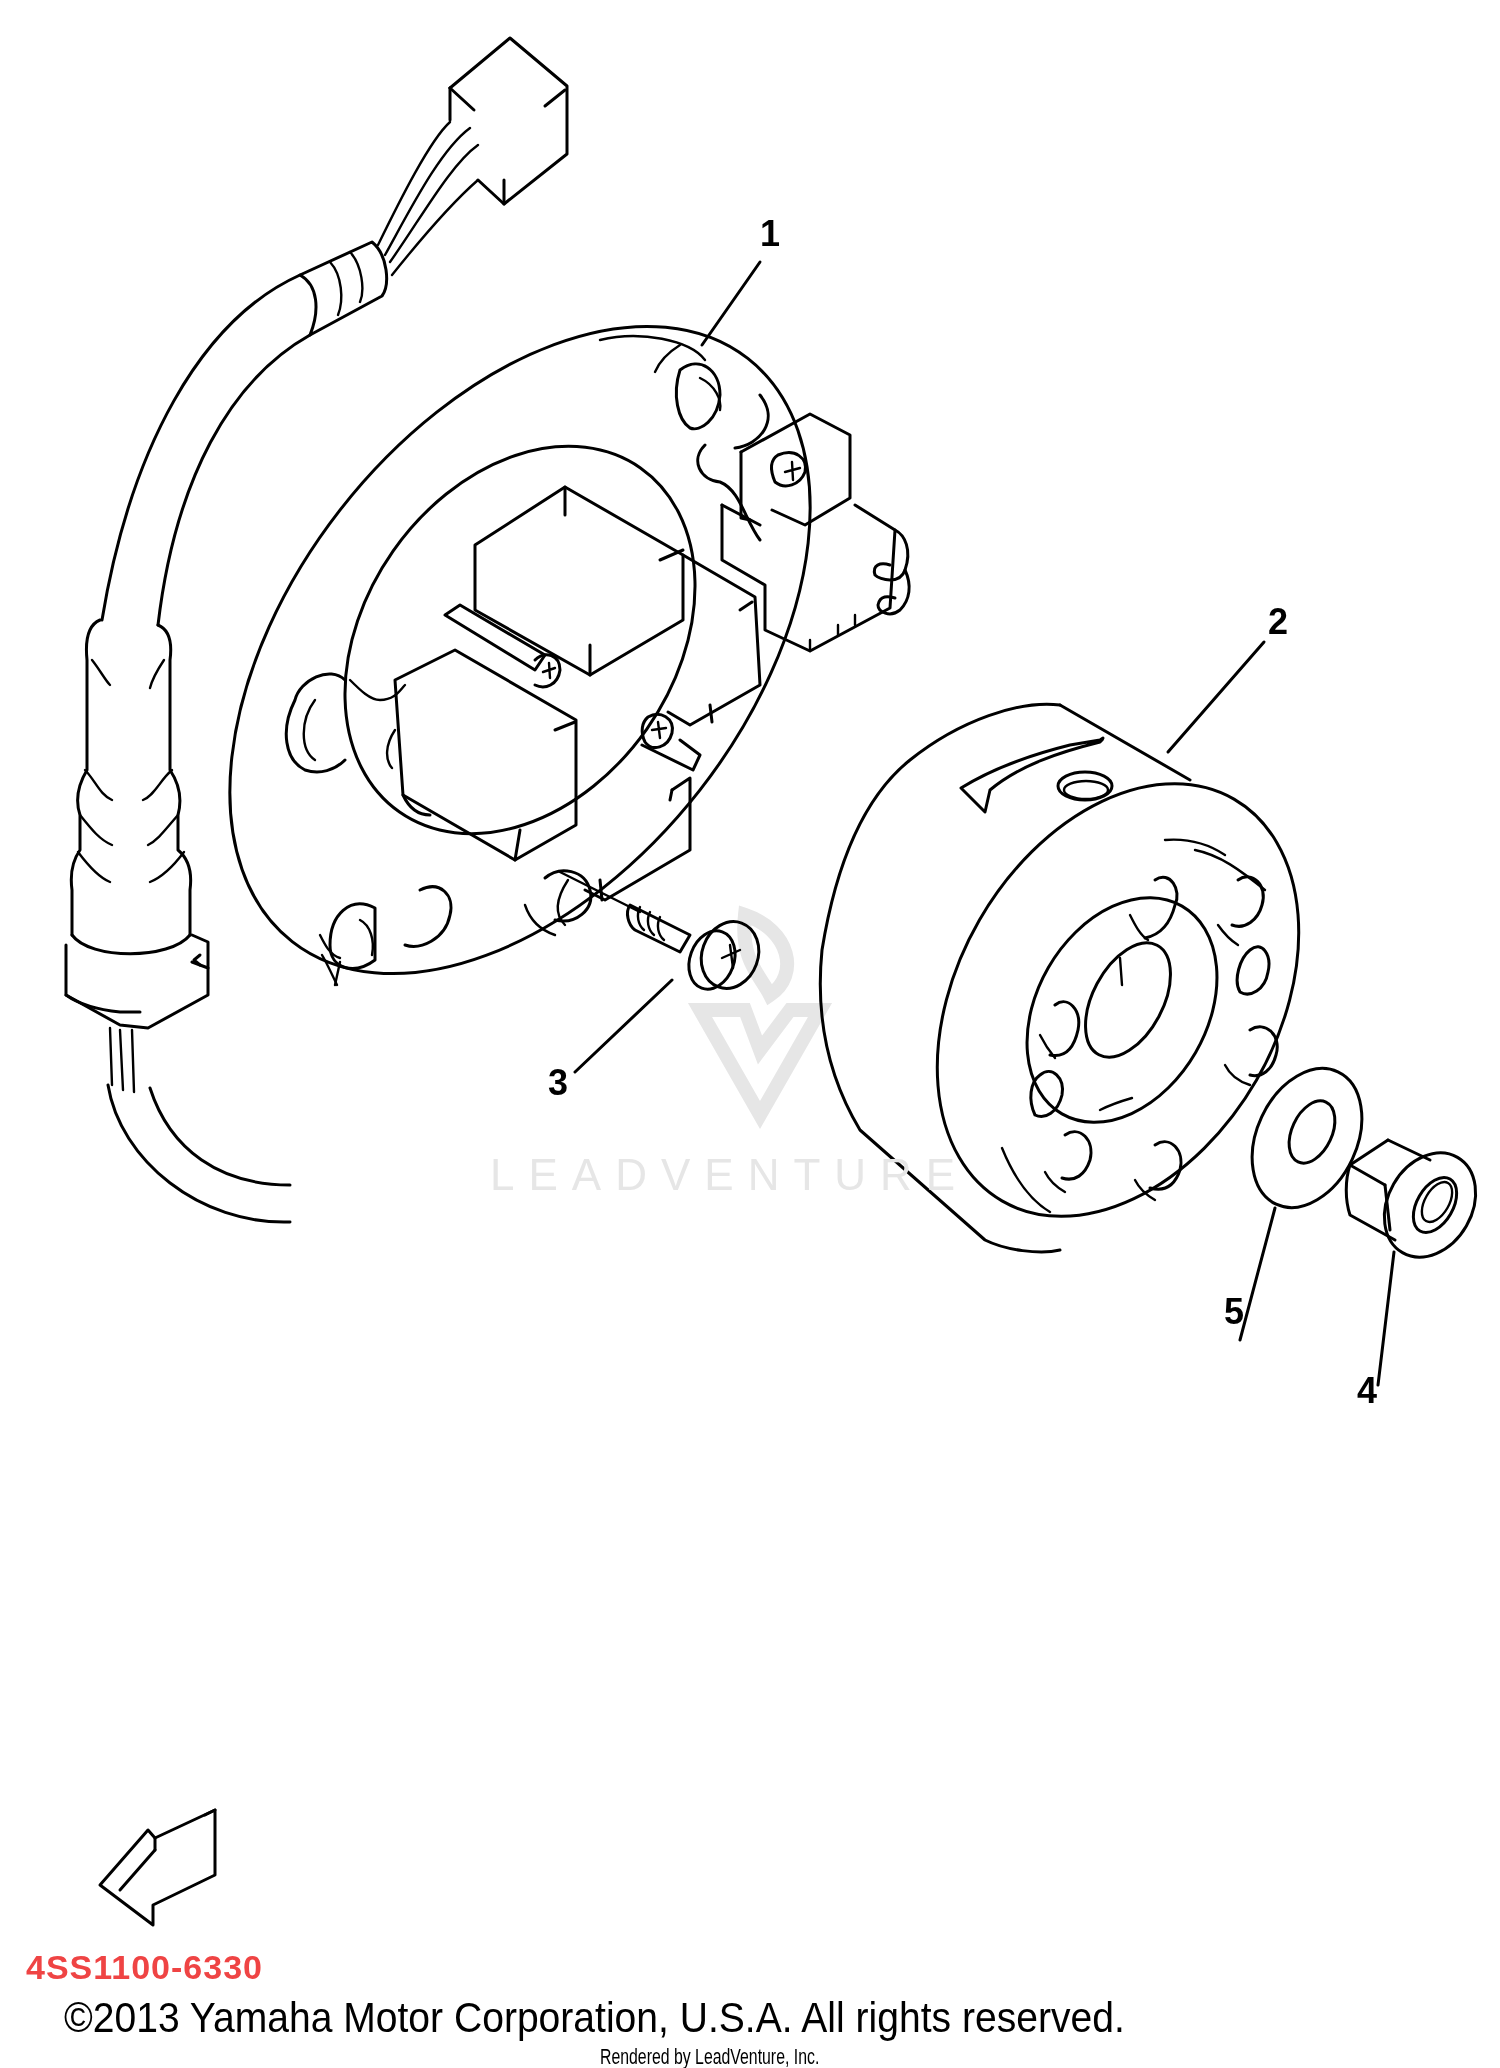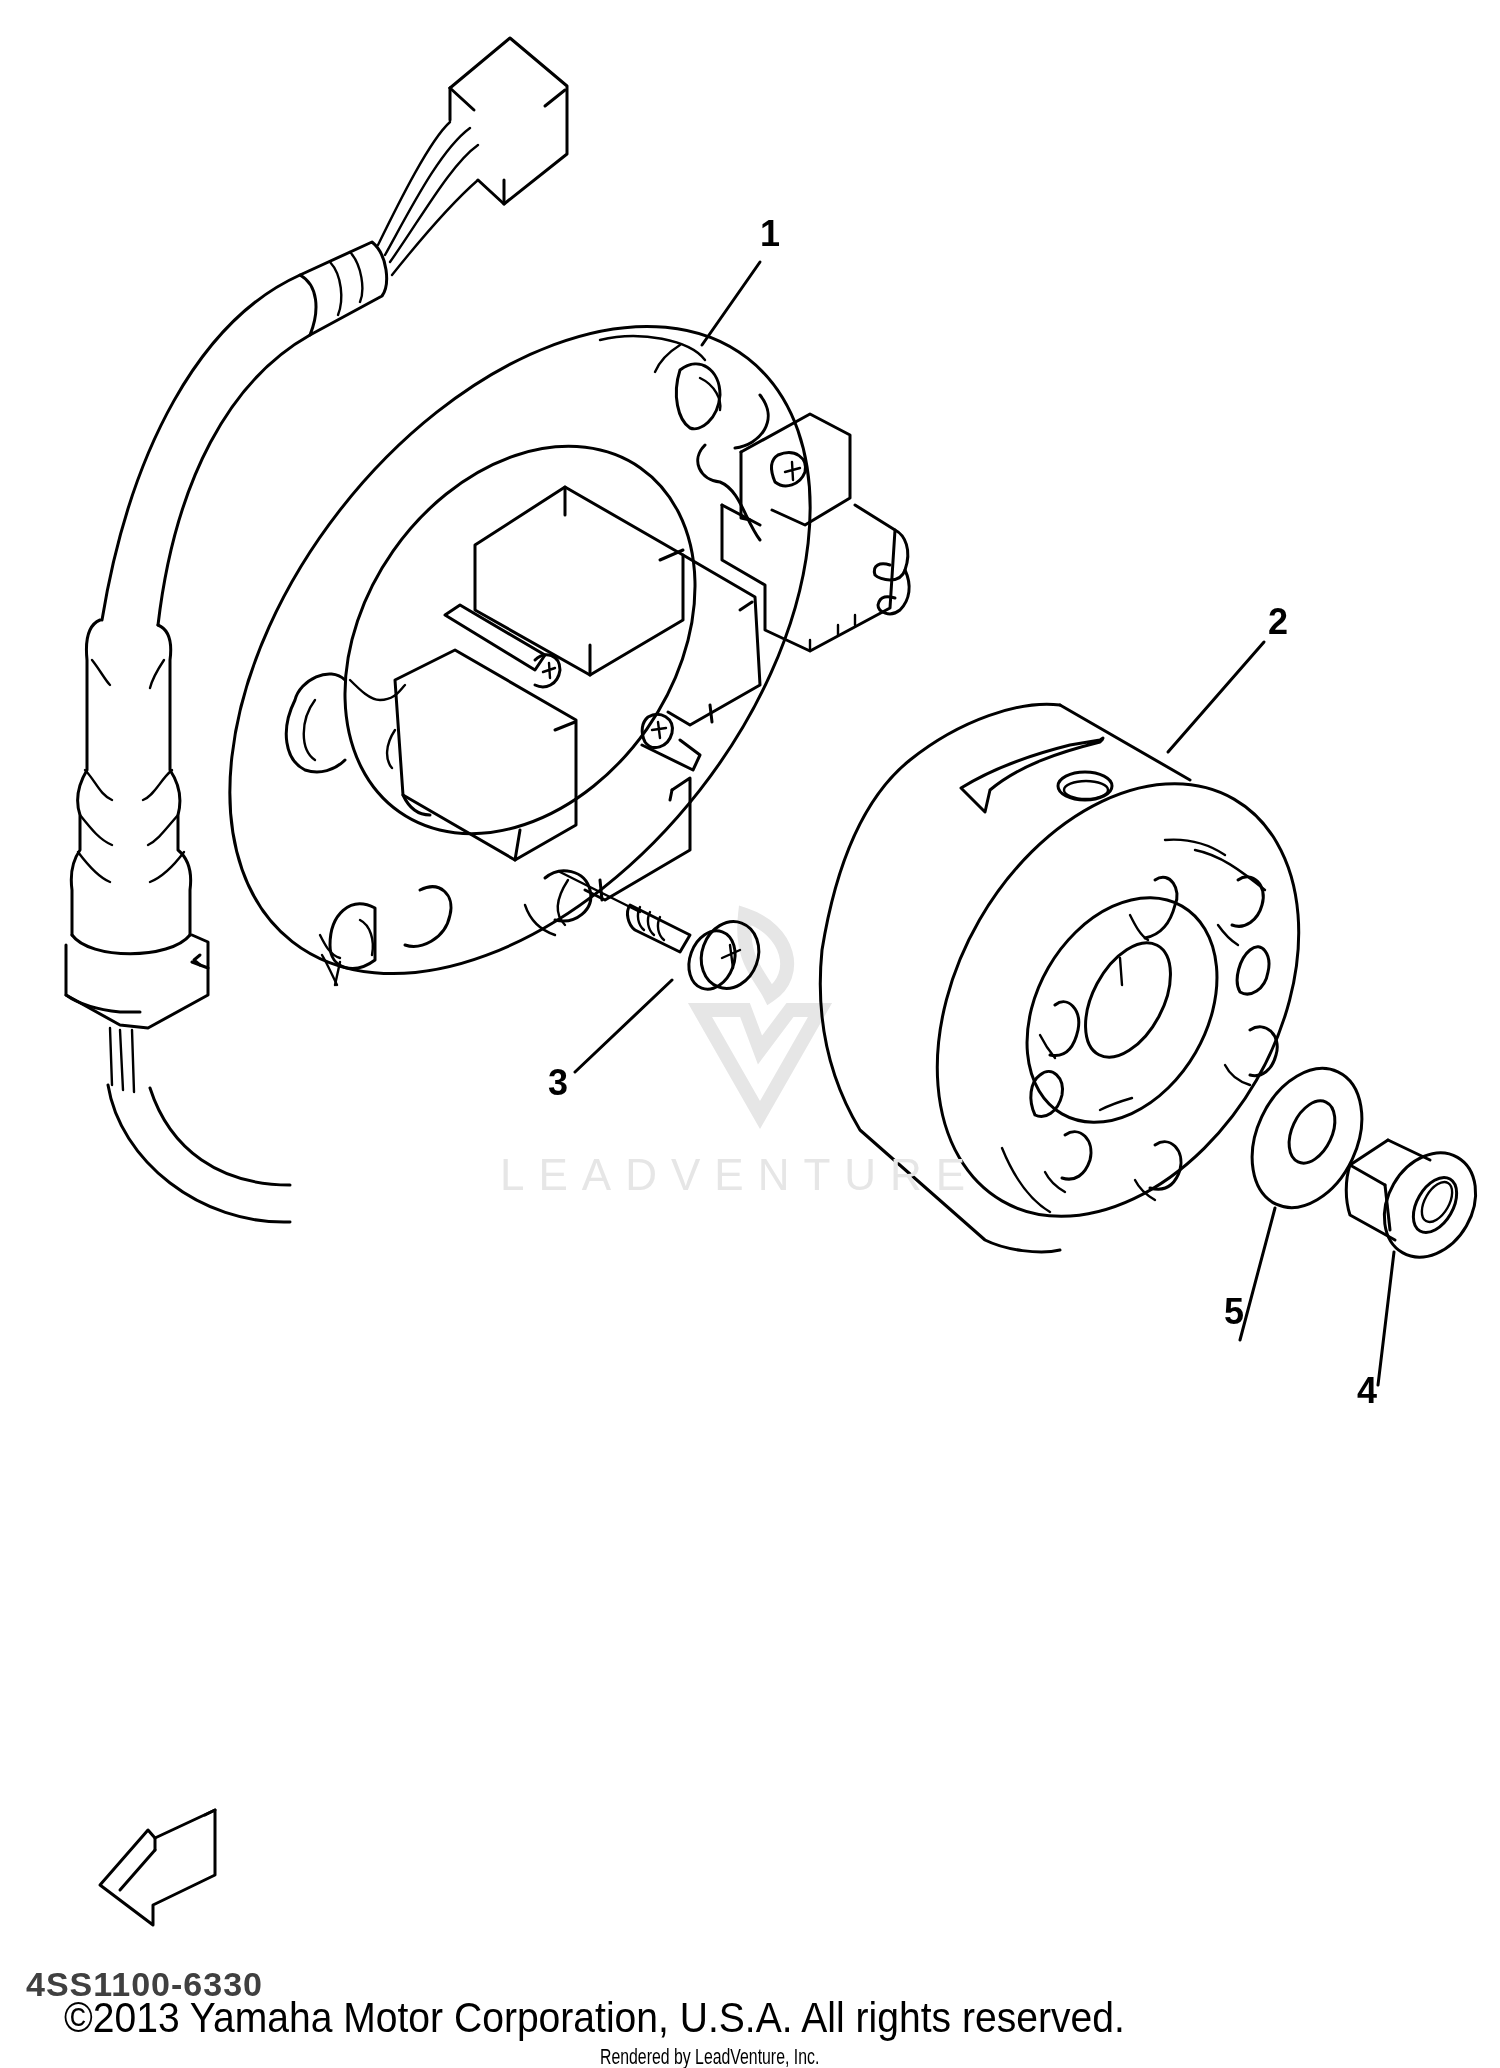--- a/index.html
+++ b/index.html
@@ -2,22 +2,22 @@
 <html><head>
   <meta charset="utf-8">
   <style>
     html, body { margin: 0; padding: 0; background: #ffffff; }
     body { width: 1500px; height: 2068px; position: relative; overflow: hidden; font-family: "Liberation Sans", sans-serif; }
     #diagram { position: absolute; left: 0; top: 0; width: 1500px; height: 2068px; }
     .ln { fill: none; stroke: #000; stroke-width: 3; stroke-linecap: round; stroke-linejoin: round; }
     .thin { fill: none; stroke: #000; stroke-width: 2.4; stroke-linecap: round; stroke-linejoin: round; }
     .wm { fill: none; stroke: #e6e6e6; stroke-width: 14; }
     .callout { position: absolute; font-family: "Liberation Sans", sans-serif; font-size: 36px; font-weight: 700; color: #000; line-height: 1; }
-    .watermark-text { position: absolute; left: 500px; top: 1150px; width: 520px; font-family: "Liberation Sans", sans-serif; font-size: 44px; letter-spacing: 14px; color: #e6e6e6; white-space: nowrap; }
-    .part-number { position: absolute; left: 26px; top: 1948px; font-family: "Liberation Sans", sans-serif; font-size: 34px; font-weight: 700; letter-spacing: 1px; color: #404040; white-space: nowrap; margin-top: 17px; }
+    .watermark-text { position: absolute; left: 490px; top: 1150px; width: 520px; font-family: "Liberation Sans", sans-serif; font-size: 44px; letter-spacing: 14px; color: #e6e6e6; white-space: nowrap; }
+    .part-number { position: absolute; left: 26px; top: 1948px; font-family: "Liberation Sans", sans-serif; font-size: 34px; font-weight: 700; letter-spacing: 1px; color: #ef4444; white-space: nowrap; }
     .copyright { position: absolute; left: 64px; top: 1994px; font-family: "Liberation Sans", sans-serif; font-size: 42px; color: #000; white-space: nowrap; transform-origin: left top; transform: scaleX(0.93); }
     .rendered-by { position: absolute; left: 600px; top: 2044px; font-family: "Liberation Sans", sans-serif; font-size: 22px; color: #000; white-space: nowrap; transform-origin: left top; transform: scaleX(0.72); }
     .fwd-text { font-family: "Liberation Sans", sans-serif; font-weight: 700; font-size: 34px; }
   </style>
 </head>
 <body>
 
 <svg id="diagram" viewBox="0 0 1500 2068" xmlns="http://www.w3.org/2000/svg">
 
   <g>

